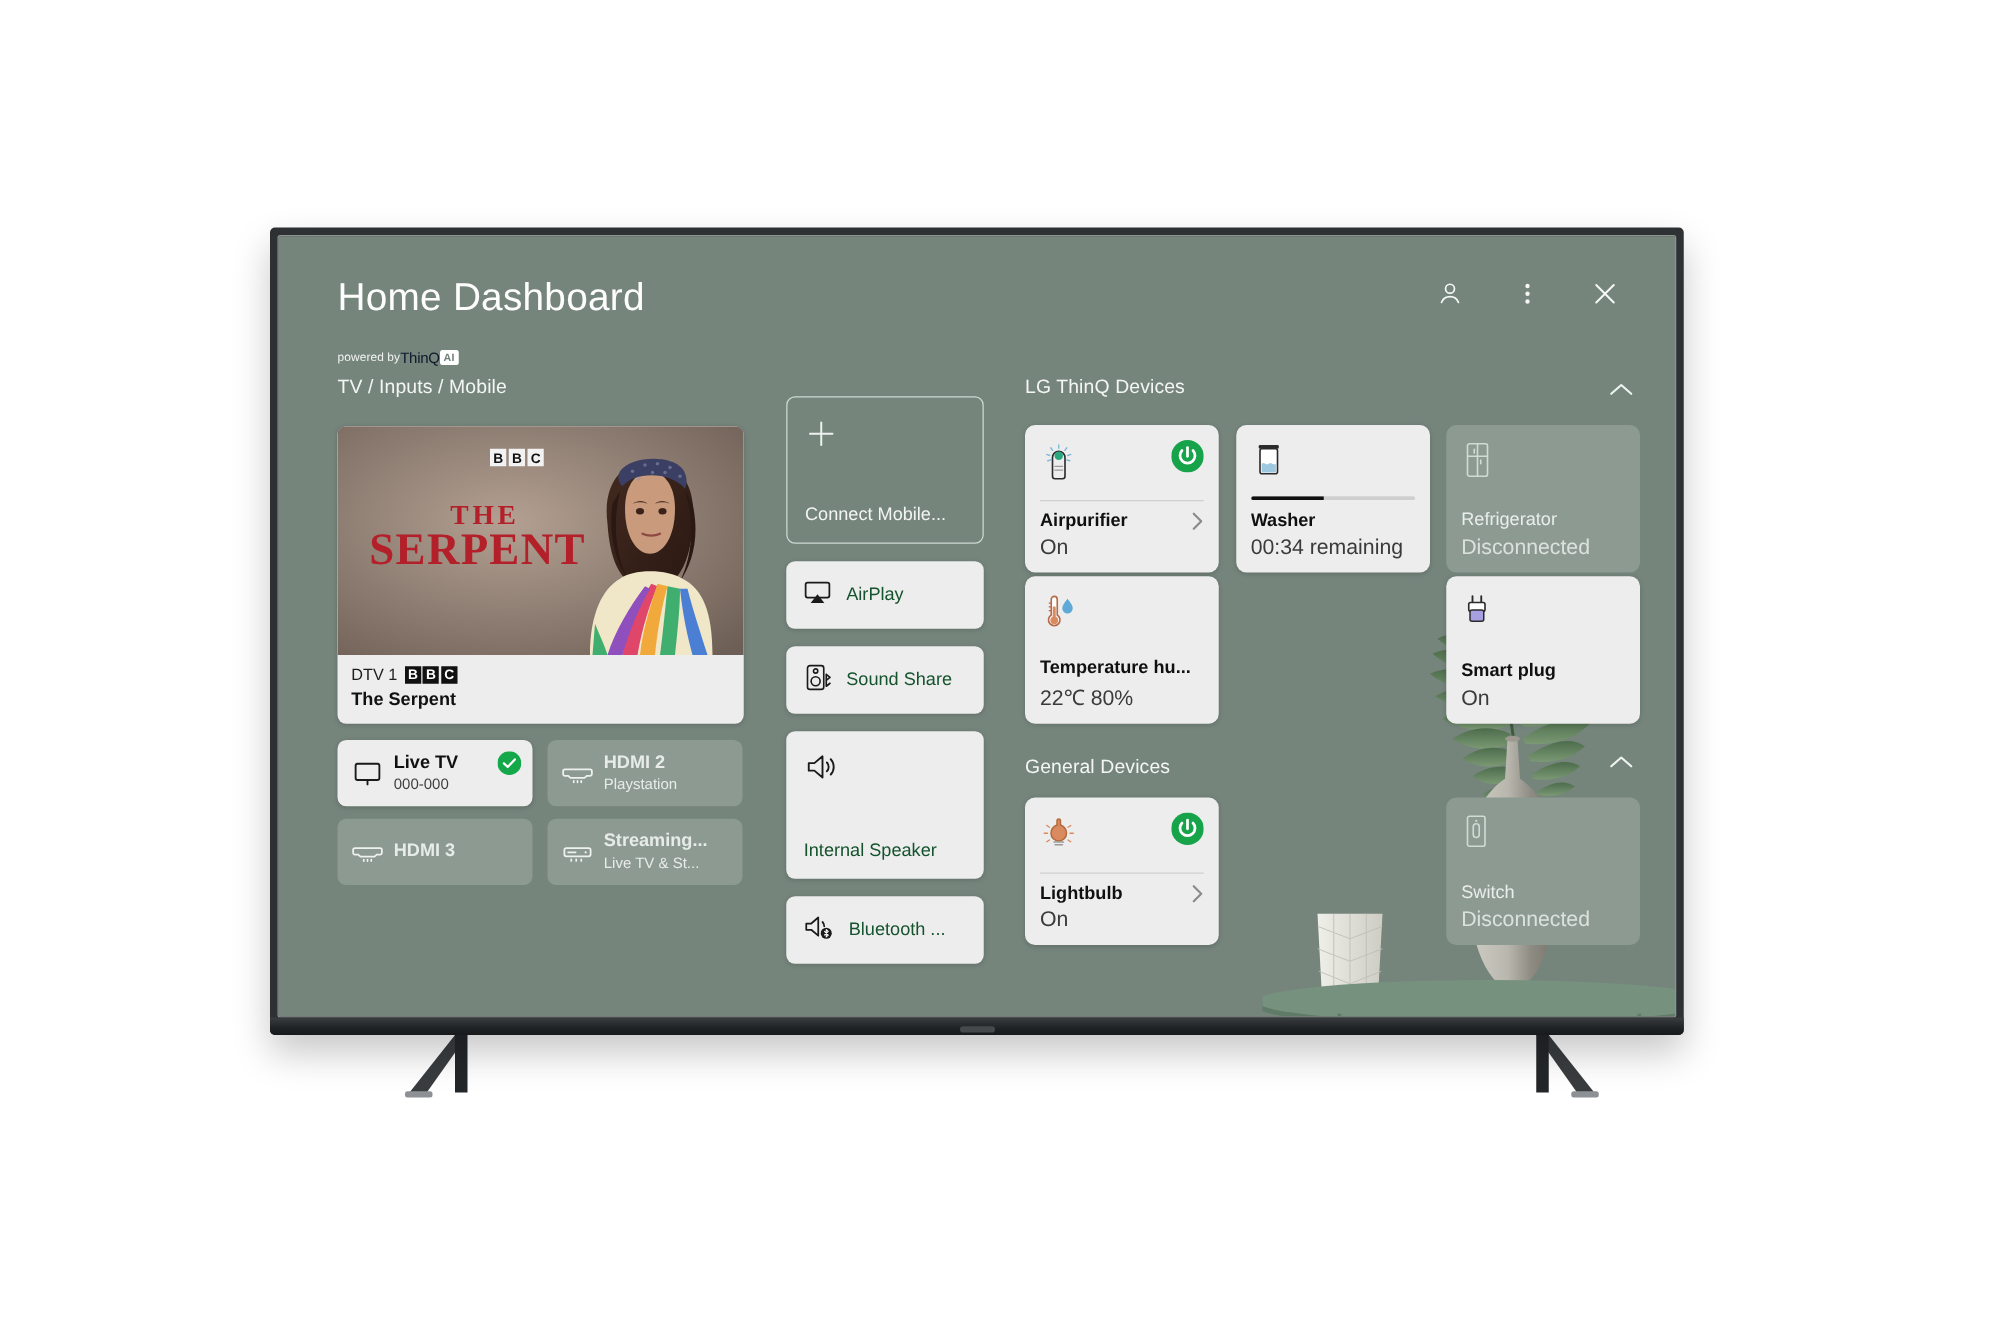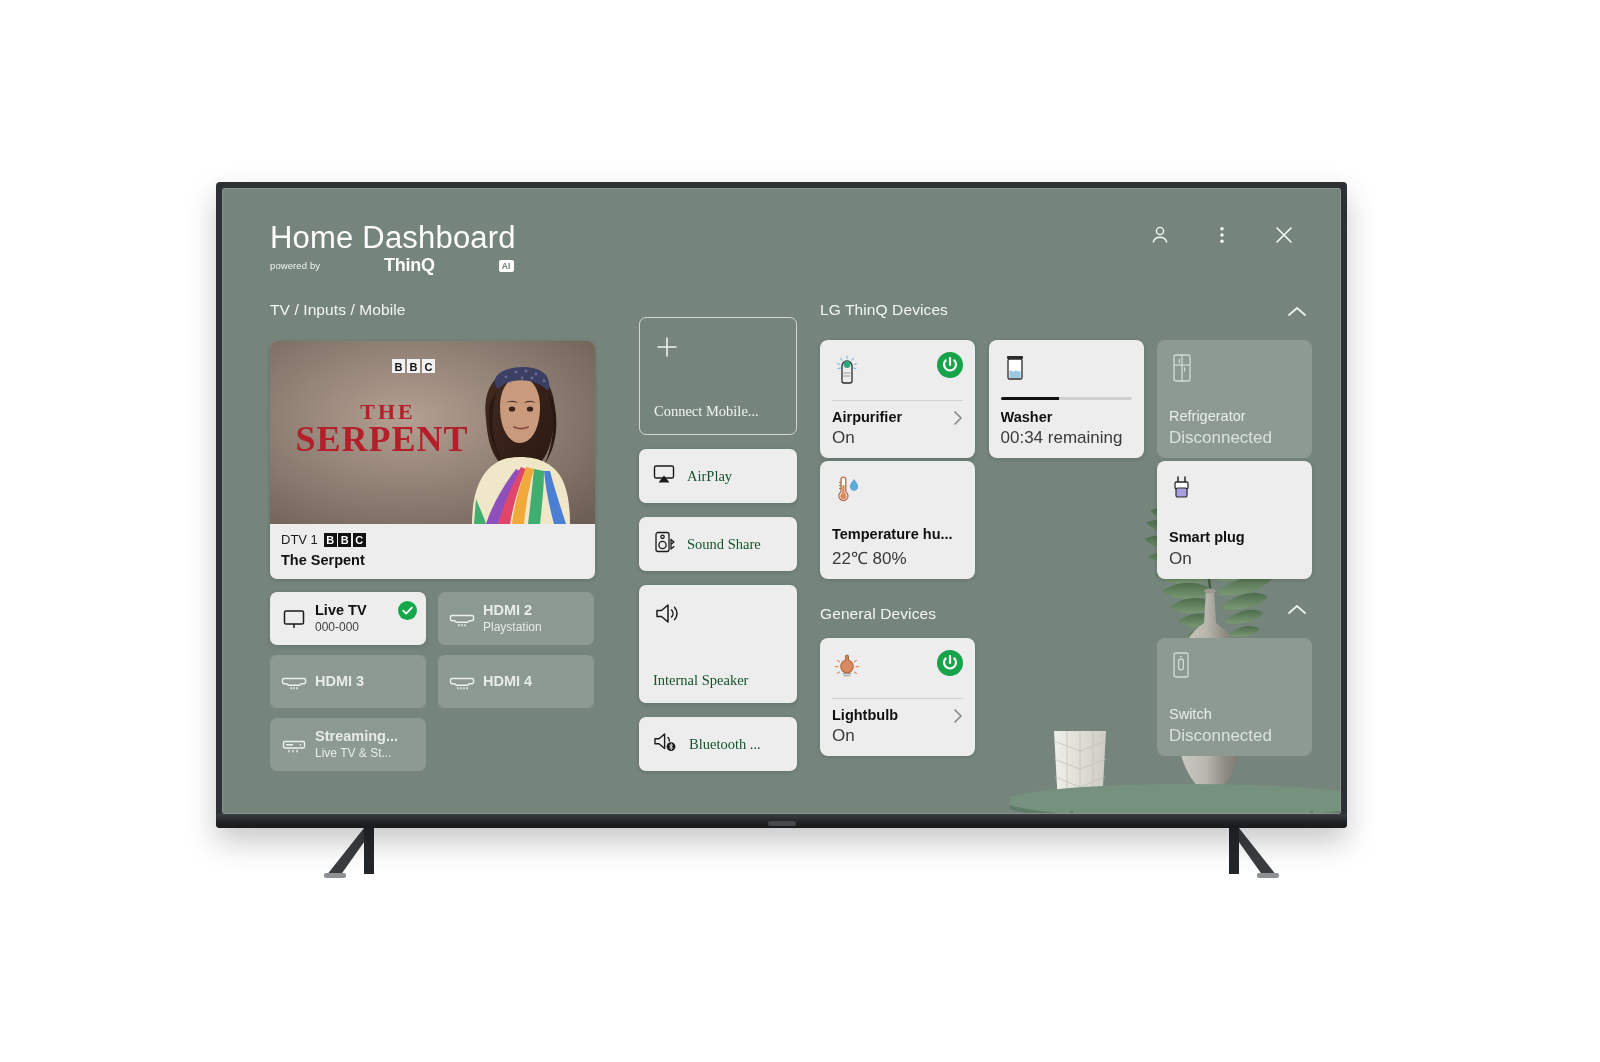--- a/index.html
+++ b/index.html
@@ -49,35 +49,35 @@
     overflow: hidden;
     border-radius: 1px;
   }
 
   
   .scene { position: absolute; right: 0; bottom: 0; width: 330px; height: 330px; pointer-events: none; }
 
   
   .hdr { position: absolute; left: 47px; top: 33px; }
   .hdr h1 { font-size: 31px; font-weight: 400; color: #fdfdfd; letter-spacing: .2px; line-height: 1; }
-  .thinq-row { display: flex; align-items: center; gap: 0; justify-content: space-between; margin-top: 2px; padding-right: 2px; }
+  .thinq-row { display: flex; align-items: center; gap: 0; justify-content: flex-start; margin-top: 26px; padding-right: 2px; }
   .thinq-pow { font-size: 9.5px; color: #f2f4f2; letter-spacing: .1px; }
-  .thinq-wm { font-size: 18px; color: #ffffff; letter-spacing: -.2px; font-weight: 700; }
+  .thinq-wm { font-size: 12px; color: #0f172a; letter-spacing: -.2px; font-weight: 400; }
   .thinq-ai { font-size: 8.5px; color: #6f7f77; background: #ffffff; border-radius: 2px; padding: 1px 3px; font-weight: 700; letter-spacing: .3px; }
 
   .hdr-actions { position: absolute; right: 42px; top: 32px; display: flex; align-items: center; gap: 34px; }
   .ic-btn { width: 28px; height: 28px; display: flex; align-items: center; justify-content: center; cursor: pointer; }
 
   
   .sect-title { font-size: 15.5px; color: #f4f6f4; font-weight: 400; letter-spacing: .1px; }
   .chev-collapse { position: absolute; width: 26px; height: 26px; display:flex; align-items:center; justify-content:center; cursor:pointer; }
 
   
   .col-left   { position: absolute; left: 47px;  top: 112px; width: 325px; }
-  .col-mid    { position: absolute; left: 416px; top: 128px; width: 158px; font-family: Liberation Serif, serif; }
+  .col-mid    { position: absolute; left: 406px; top: 128px; width: 158px; }
   .col-right  { position: absolute; left: 597px; top: 112px; width: 492px; }
 
   
   .preview {
     width: 325px; background: #ededed; border-radius: 7px; overflow: hidden;
     box-shadow: 0 1px 4px rgba(0,0,0,.18); margin-top: 22px;
   }
   .preview-img { position: relative; width: 100%; height: 183px; overflow: hidden; background: #9b8579; }
   .preview-meta { padding: 8px 11px 11px 11px; }
   .meta-row1 { display: flex; align-items: center; gap: 6px; }
@@ -389,31 +389,20 @@
               <svg width="26" height="20" viewBox="0 0 26 20" fill="none" stroke="#eef2ef" stroke-width="1.4">
                 <path d="M3 6.5 h20 a1.5 1.5 0 0 1 1.5 1.5 v2.2 a1.5 1.5 0 0 1 -1.5 1.5 h-2.6 l-1.8 1.6 h-11.2 l-1.8 -1.6 h-2.6 a1.5 1.5 0 0 1 -1.5 -1.5 v-2.2 a1.5 1.5 0 0 1 1.5 -1.5 z"></path>
                 <path d="M10 15.6 v1.2 M13 15.6 v1.2 M16 15.6 v1.2" stroke-linecap="round"></path>
               </svg>
             </span>
             <span class="tx">
               <span class="t1" style="display:block">HDMI 3</span>
             </span>
           </div>
 
-          <div class="itile dim">
-            <span class="ic">
-              <svg width="26" height="20" viewBox="0 0 26 20" fill="none" stroke="#eef2ef" stroke-width="1.4">
-                <path d="M3 6.5 h20 a1.5 1.5 0 0 1 1.5 1.5 v2.2 a1.5 1.5 0 0 1 -1.5 1.5 h-2.6 l-1.8 1.6 h-11.2 l-1.8 -1.6 h-2.6 a1.5 1.5 0 0 1 -1.5 -1.5 v-2.2 a1.5 1.5 0 0 1 1.5 -1.5 z"></path>
-                <path d="M9 15.6 v1.2 M12 15.6 v1.2 M15 15.6 v1.2 M18 15.6 v1.2" stroke-linecap="round"></path>
-              </svg>
-            </span>
-            <span class="tx">
-              <span class="t1" style="display:block">HDMI 4</span>
-            </span>
-          </div>
 
           <div class="itile dim">
             <span class="ic">
               <svg width="26" height="20" viewBox="0 0 26 20" fill="none" stroke="#eef2ef" stroke-width="1.4">
                 <rect x="2.5" y="6.5" width="21" height="6.5" rx="1.6"></rect>
                 <circle cx="19.5" cy="9.8" r="0.9" fill="#eef2ef" stroke="none"></circle>
                 <path d="M5.5 9.8 h6" stroke-linecap="round"></path>
                 <path d="M8 15.4 v1.3 M12 15.4 v1.3 M16 15.4 v1.3" stroke-linecap="round"></path>
               </svg>
             </span>

